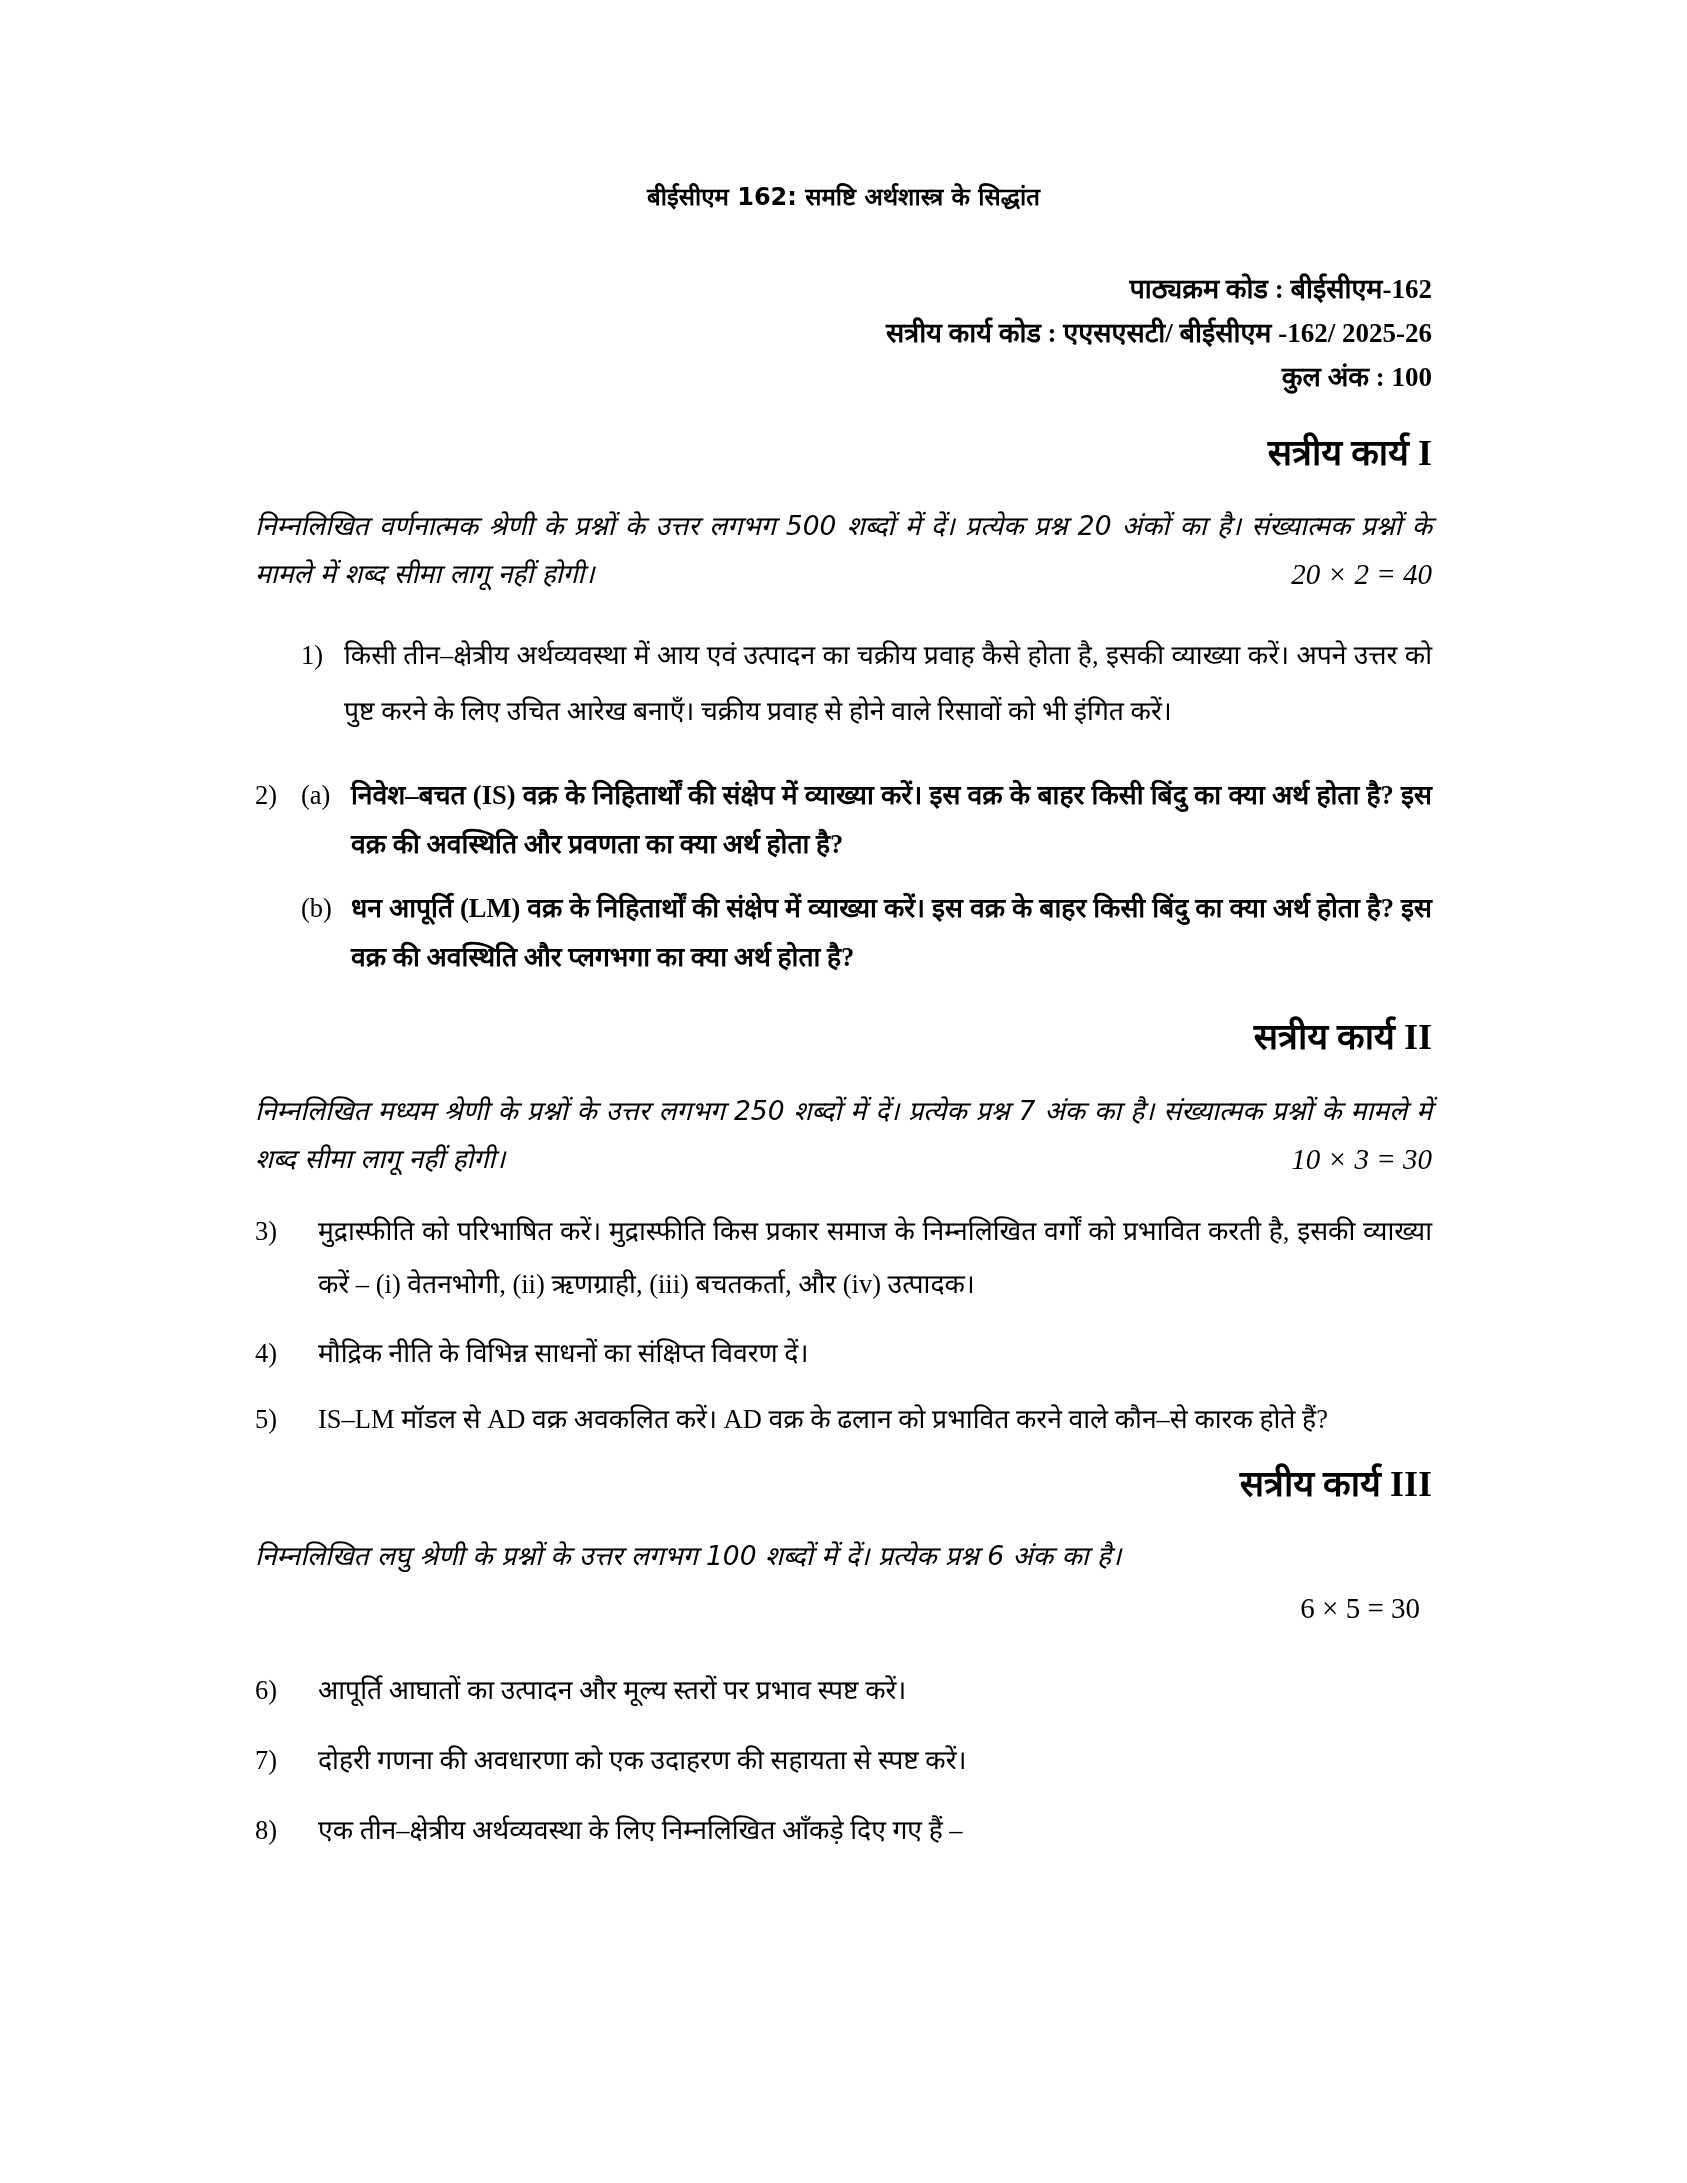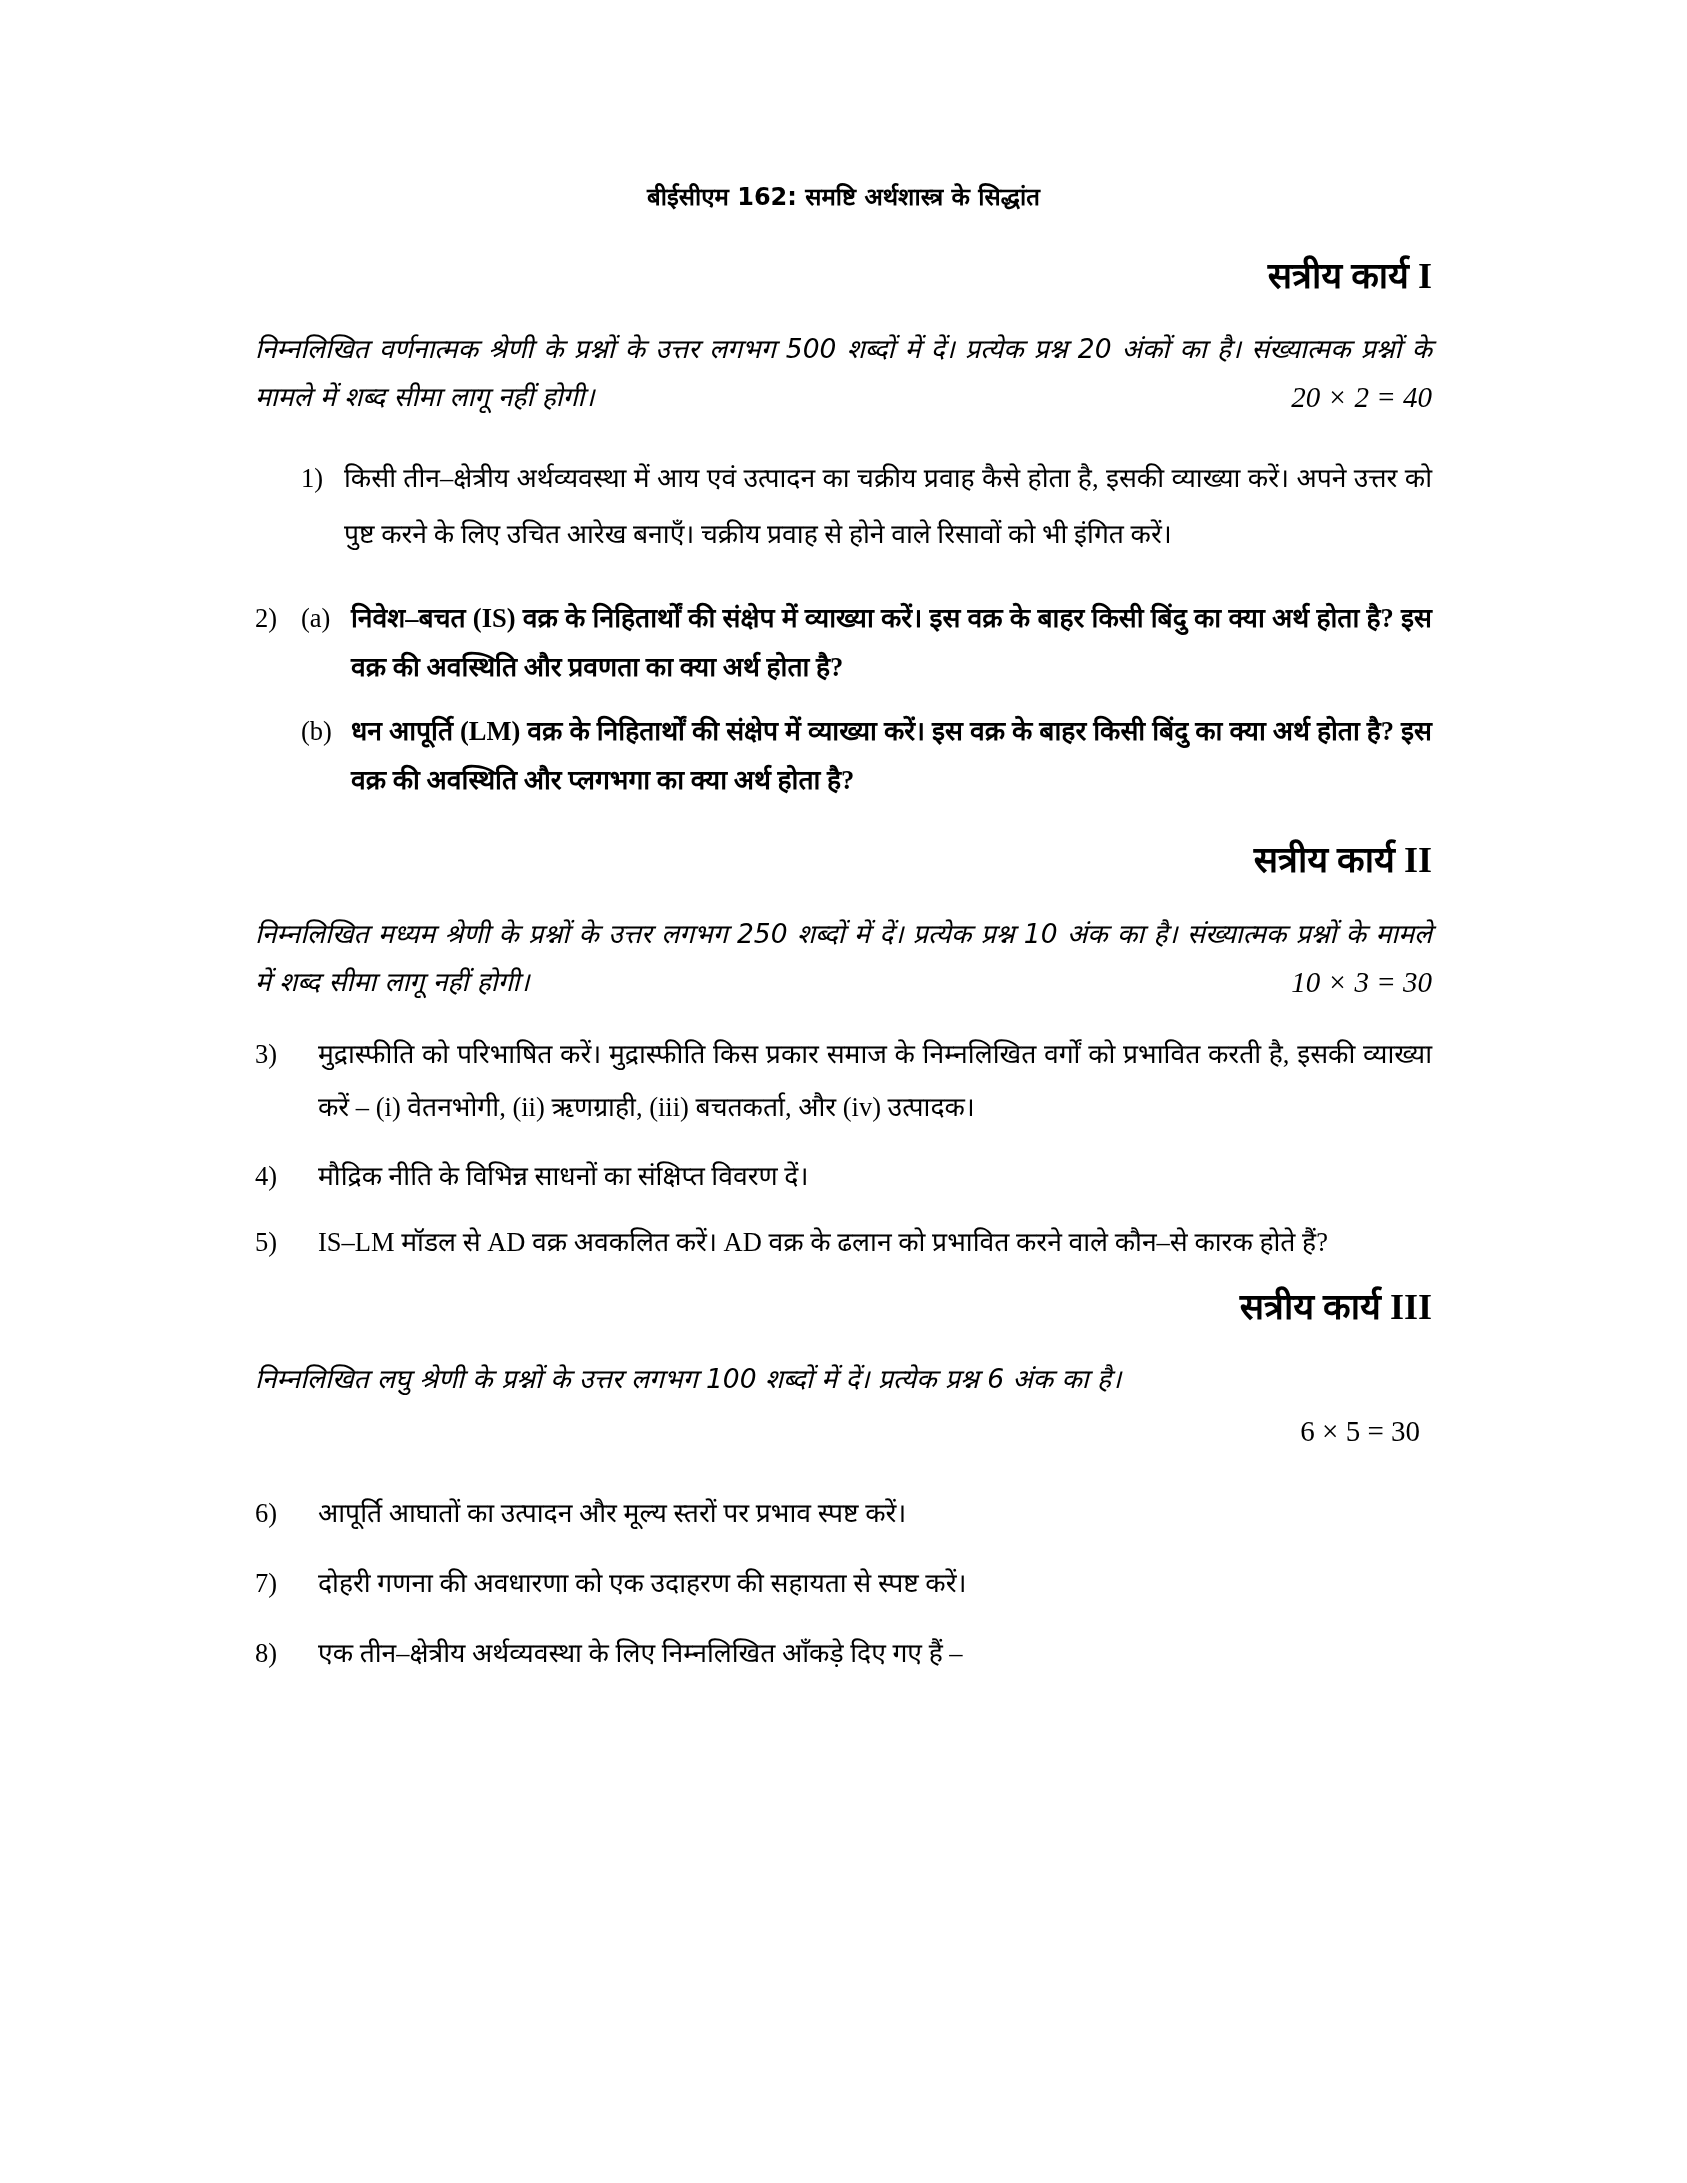--- a/index.html
+++ b/index.html
@@ -103,20 +103,25 @@
   .q8 { margin-top: 17px; line-height: 53px; }
 </style>
 </head>
 <body>
 
 <div class="sheet">
   <div class="content">
 
     <div class="doc-title">बीईसीएम 162: समष्टि अर्थशास्त्र के सिद्धांत</div>
 
+    <div class="header-block">
+      <div>पाठ्यक्रम कोड : बीईसीएम-162</div>
+      <div>सत्रीय कार्य कोड : एएसएसटी/ बीईसीएम -162/ 2025-26</div>
+      <div>कुल अंक : 100</div>
+    </div>
 
     <div class="sec-heading sh1">सत्रीय कार्य I</div>
 
     <div class="intro intro1">
       <span>निम्नलिखित वर्णनात्मक श्रेणी के प्रश्नों के उत्तर लगभग 500 शब्दों में दें। प्रत्येक प्रश्न 20 अंकों का है। संख्यात्मक प्रश्नों के मामले में शब्द सीमा लागू नहीं होगी।</span>
       <span class="marks">20 × 2 = 40</span>
     </div>
 
     <div class="q q1">
       <span class="qnum">1)</span>
@@ -133,21 +138,21 @@
         <div class="part">
           <span class="plabel">(b)</span>
           <div class="ptext">धन आपूर्ति (LM) वक्र के निहितार्थों की संक्षेप में व्याख्या करें। इस वक्र के बाहर किसी बिंदु का क्या अर्थ होता है? इस वक्र की अवस्थिति और प्लगभगा का क्या अर्थ होता है?</div>
         </div>
       </div>
     </div>
 
     <div class="sec-heading sh2">सत्रीय कार्य II</div>
 
     <div class="intro intro2">
-      <span>निम्नलिखित मध्यम श्रेणी के प्रश्नों के उत्तर लगभग 250 शब्दों में दें। प्रत्येक प्रश्न 10 अंक का है। संख्यात्मक प्रश्नों के मामले में शब्द सीमा लागू नहीं होगी।</span>
+      <span>निम्नलिखित मध्यम श्रेणी के प्रश्नों के उत्तर लगभग 250 शब्दों में दें। प्रत्येक प्रश्न 7 अंक का है। संख्यात्मक प्रश्नों के मामले में शब्द सीमा लागू नहीं होगी।</span>
       <span class="marks">10 × 3 = 30</span>
     </div>
 
     <div class="q q3">
       <span class="qnum">3)</span>
       <div class="qtext">मुद्रास्फीति को परिभाषित करें। मुद्रास्फीति किस प्रकार समाज के निम्नलिखित वर्गों को प्रभावित करती है, इसकी व्याख्या करें – (i) वेतनभोगी, (ii) ऋणग्राही, (iii) बचतकर्ता, और (iv) उत्पादक।</div>
     </div>
 
     <div class="q q4">
       <span class="qnum">4)</span>

